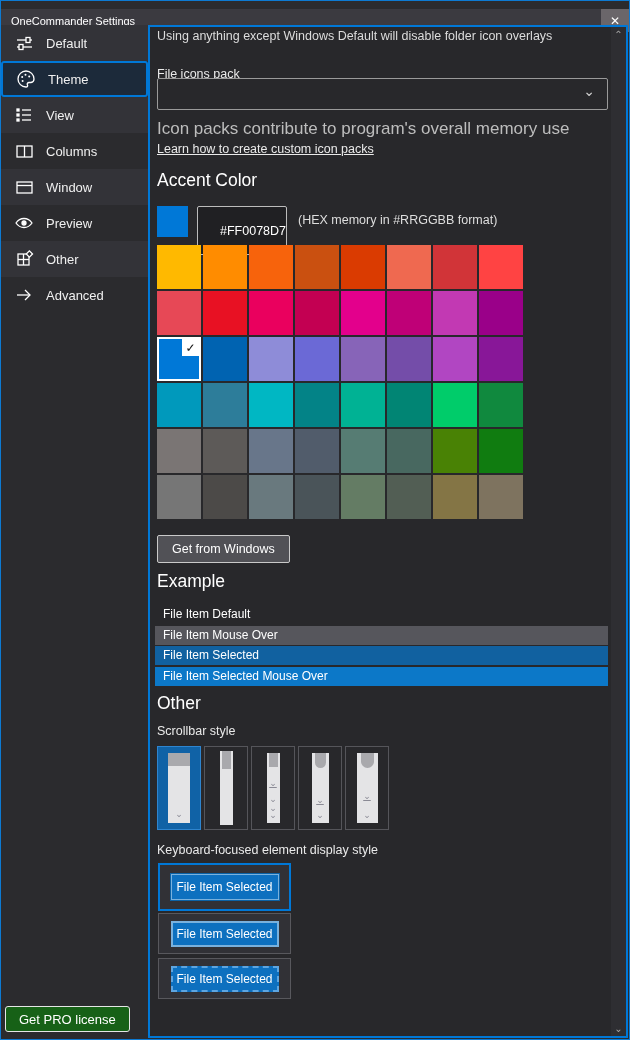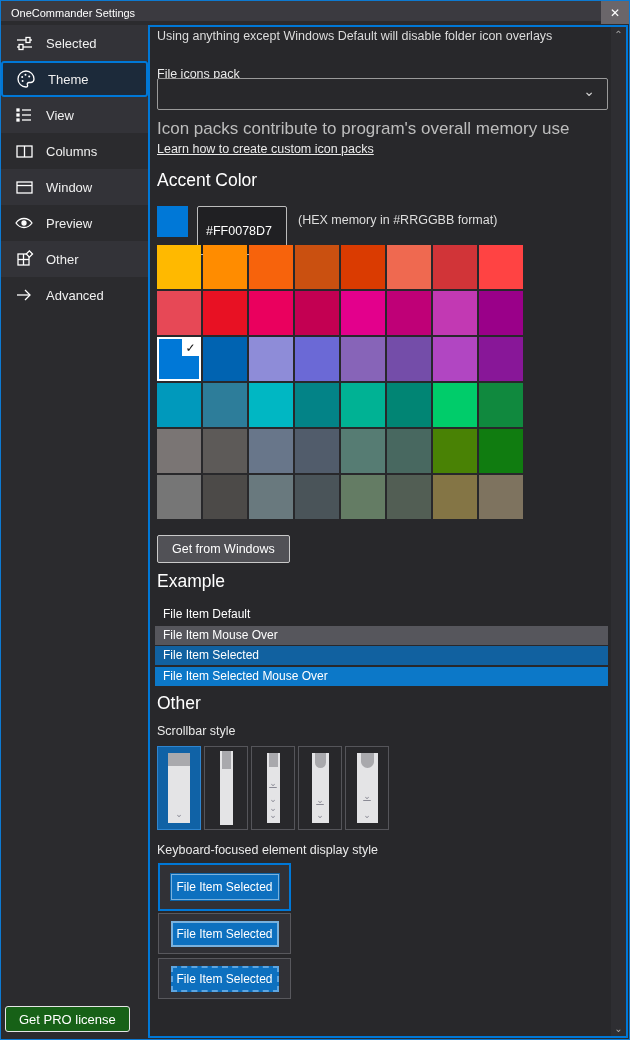--- a/index.html
+++ b/index.html
@@ -1,20 +1,20 @@
 <!DOCTYPE html>
 <html><head>
 <meta charset="utf-8">
 <style>
   * { margin:0; padding:0; box-sizing:border-box; }
   html,body { width:630px; height:1040px; background:#2b2b2e; font-family:"Liberation Sans",sans-serif; overflow:hidden; }
   .window { position:absolute; inset:0; width:630px; height:1040px; border:1px solid #0d7ad2; background:#2b2b2e; }
 
   
-  .titlebar { position:absolute; left:0; top:0; right:0; height:20px; background:#3b3a40; }
+  .titlebar { position:absolute; left:0; top:8px; right:0; height:20px; background:#3b3a40; }
   .titlebar .title { position:absolute; left:10px; top:0; line-height:24px; font-size:11px; color:#ffffff; }
   .close-btn { position:absolute; right:0; top:0; width:28px; height:23px; background:#6a666a; color:#fff;
                display:flex; align-items:center; justify-content:center; font-size:12px; cursor:default; }
 
   
   .sidebar { position:absolute; left:0; top:24px; width:147px; bottom:1px; background:#2b2b2e; }
   .side-item { position:relative; height:36px; display:flex; align-items:center; color:#f0f0f0; font-size:13px; }
   .side-item.alt { background:#333338; }
   .side-item.selected { background:#1c2a3a; border:2px solid #0078D7; border-radius:3px; }
   .side-item .ic { width:20px; height:20px; margin-left:13px; margin-right:12px; display:flex; align-items:center; justify-content:center; }
@@ -32,21 +32,21 @@
   .fip-label { position:absolute; left:7px; top:40px; color:#eaeaea; font-size:12.5px; }
   .combobox { position:absolute; left:7px; top:51px; width:451px; height:32px; border:1px solid #9a9a9a; border-radius:2px; background:#28282b; }
   .combobox .chev { position:absolute; right:12px; top:4px; color:#cfcfcf; font-size:14px; }
   .note2 { position:absolute; left:7px; top:92px; color:#bdbdbd; font-size:17px; }
   .link  { position:absolute; left:7px; top:115px; color:#eaeaea; font-size:12.5px; text-decoration:underline; cursor:pointer; }
 
   .h1 { position:absolute; color:#ffffff; font-size:17.5px; }
   .h-accent { left:7px; top:143px; }
   .swatch { position:absolute; left:7px; top:179px; width:31px; height:31px; }
   .hex-input { position:absolute; left:47px; top:179px; width:90px; height:49px; background:#202023; border:1px solid #bcbcbc;
-               border-radius:2px; color:#fff; font-size:12.5px; font-family:"Liberation Sans",sans-serif; padding-left:8px; }
+               border-radius:2px; color:#fff; font-size:12.5px; font-family:"Liberation Sans",sans-serif; padding-left:22px; }
   .hex-hint { position:absolute; left:148px; top:186px; color:#dedede; font-size:12.5px; }
 
   .palette { position:absolute; left:7px; top:218px; width:366px; display:grid; grid-template-columns:repeat(8,44px); gap:2px; }
   .cell { width:44px; height:44px; position:relative; }
   .cell.sel { outline:2px solid #ffffff; outline-offset:-2px; }
   .cell .badge { position:absolute; top:2px; right:2px; width:17px; height:17px; background:#fff; color:#111;
                  font-size:12px; display:flex; align-items:center; justify-content:center; }
 
   .btn-windows { position:absolute; left:7px; top:508px; height:28px; padding:0 14px; background:#515156; color:#fff;
                  border:1px solid #c9c9c9; border-radius:2px; font-size:12.5px; display:flex; align-items:center; }
@@ -93,21 +93,21 @@
       <span class="ic">
         <svg width="19" height="19" viewBox="0 0 19 19">
             <g stroke="#fff" stroke-width="1.3" fill="none">
           <line x1="2" y1="6" x2="17" y2="6"></line>
               <rect x="11" y="3.5" width="4" height="5" fill="#2b2b2e"></rect>
           <line x1="2" y1="13" x2="17" y2="13"></line>
               <rect x="4" y="10.5" width="4" height="5" fill="#2b2b2e"></rect>
             </g>
           </svg>
       </span>
-      <span>Selected</span>
+      <span>Default</span>
     </div>
     <div class="side-item selected">
       <span class="ic">
         <svg width="20" height="20" viewBox="0 0 20 20">
             <path d="M10 2a8 8 0 1 0 0 16c1.5 0 2-1 1.4-2.1-.6-1.1.1-2.4 1.6-2.4H15a3.5 3.5 0 0 0 3-3.5A8 8 0 0 0 10 2z" fill="none" stroke="#fff" stroke-width="1.3"></path>
         <circle cx="6.2" cy="8" r="1" fill="#fff"></circle>
             <circle cx="9.5" cy="5.8" r="1" fill="#fff"></circle>
             <circle cx="13.2" cy="7.4" r="1" fill="#fff"></circle>
             <circle cx="6.6" cy="12" r="1" fill="#fff"></circle>
           </svg>

